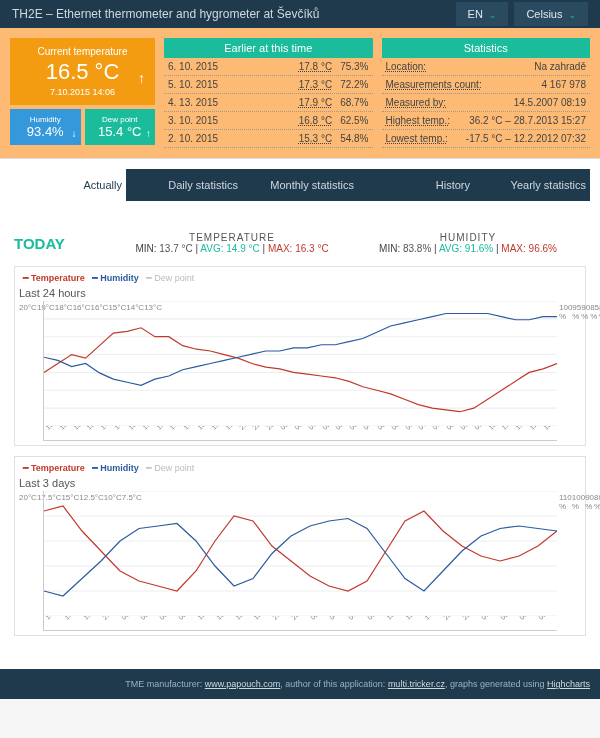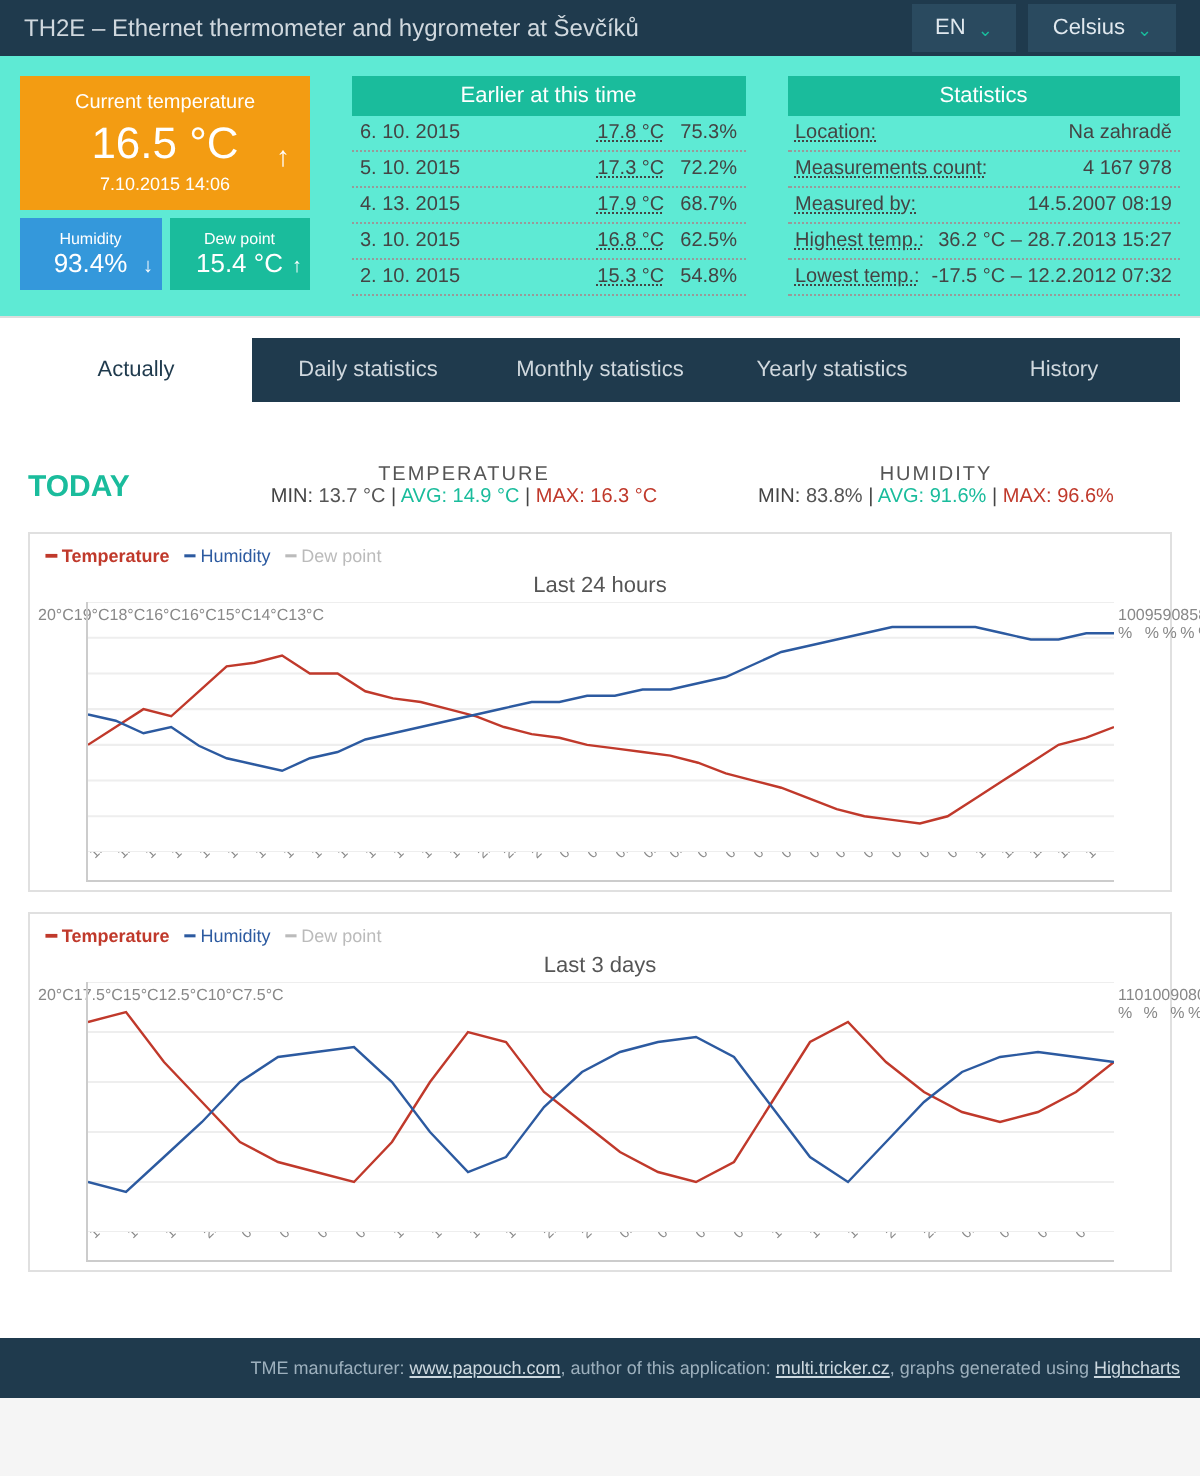--- a/index.html
+++ b/index.html
@@ -2,21 +2,21 @@
 <html><head>
 <meta charset="utf-8">
 <style>
 *{box-sizing:border-box;margin:0;padding:0}
 body{font-family:"Segoe UI",Arial,sans-serif;background:#f5f5f5;font-size:11px;color:#333}
 .wrap{width:600px;margin:0 auto;background:#fff}
 .header{background:#1f3a4d;color:#fff;display:flex;align-items:center;padding:8px 12px;height:28px}
 .header-title{flex:1;font-size:12px;color:#d0d8de}
 .header-sel{background:#2a4a5f;padding:6px 12px;margin-left:6px;font-size:11px;color:#e0e8ee;display:flex;align-items:flex-end;gap:6px;cursor:pointer}
 .header-sel span.arr{font-size:9px;color:#1abc9c}
-.panel{padding:10px;display:flex;gap:21px;background:#5eead4;border-bottom:1px solid #ddd}
+.panel{padding:10px;display:flex;gap:9px;background:#fdba74;border-bottom:1px solid #ddd}
 .card-cur{background:#f39c12;color:#fff;width:145px;padding:8px;text-align:center;position:relative}
 .card-cur .lbl{font-size:10px;margin-bottom:2px}
 .card-cur .val{font-size:22px;font-weight:300}
 .card-cur .dt{font-size:9px;margin-top:2px}
 .card-cur .ar{position:absolute;right:10px;top:32px;font-size:14px}
 .mini{display:flex;gap:4px;margin-top:4px}
 .mini-card{flex:1;padding:6px;text-align:center;color:#fff;position:relative}
 .mini-card.h{background:#3498db}
 .mini-card.d{background:#1abc9c}
 .mini-card .l{font-size:8px}
@@ -24,37 +24,37 @@
 .mini-card .a{position:absolute;right:4px;bottom:6px;font-size:10px}
 .leftcol{width:145px}
 .tbl{flex:1;font-size:10px}
 .tbl-h{background:#1abc9c;color:#fff;text-align:center;padding:4px;font-size:11px}
 .tbl-r{display:flex;border-bottom:1px dotted #999;padding:3px 4px;justify-content:space-between}
 .tbl-r span{color:#444}
 .tbl-r .k{flex:1}
 .tbl-r .v1{text-decoration:underline dotted;margin-right:8px}
 .stats .tbl-r .k{text-decoration:underline dotted}
 .tabs{display:flex;background:#1f3a4d;margin:10px 10px 0}
-.tab{flex:1;text-align:center;padding:10px 4px;color:#d0d8de;font-size:11px;cursor:pointer}
+.tab{flex:1;text-align:right;padding:10px 4px;color:#d0d8de;font-size:11px;cursor:pointer}
 .tab.active{background:#fff;color:#1f3a4d}
 .content{padding:23px 14px;background:#fff}
 .today-row{display:flex;align-items:center;margin:8px 0 12px}
 .today-lbl{color:#1abc9c;font-size:15px;font-weight:600;width:100px}
 .stat-block{flex:1;text-align:center;font-size:10px}
 .stat-block .t{color:#555;letter-spacing:1px;font-size:10px}
 .stat-block .s{color:#444}
 .stat-block .s b.min{color:#555;font-weight:normal}
 .stat-block .s b.avg{color:#1abc9c;font-weight:normal}
 .stat-block .s b.max{color:#c0392b;font-weight:normal}
 .chart-box{border:1px solid #e0e0e0;margin-bottom:10px;padding:4px;background:#fff}
 .legend{font-size:9px;padding:2px 4px;color:#666}
 .legend .t{color:#c0392b;font-weight:bold}
-.legend .h{color:#2c5aa0;font-weight:normal}
+.legend .h{color:#2c5aa0;font-weight:bold}
 .legend .d{color:#bbb}
-.chart-title{text-align:center;font-size:11px;color:#555;margin:2px 0}
+.chart-title{font-size:11px;color:#555;margin:2px 0}
 .chart-area{position:relative;height:140px;display:flex}
 .yaxis{width:24px;display:flex;flex-direction:row;justify-content:space-between;font-size:8px;color:#888;text-align:right;padding:2px 2px 14px 0}
 .yaxis.r{text-align:left;padding:2px 0 14px 2px}
 .plot{flex:1;position:relative;border-left:1px solid #ccc;border-bottom:1px solid #ccc}
 .plot svg{position:absolute;inset:0;width:100%;height:calc(100% - 14px)}
 .xaxis{position:absolute;bottom:0;left:0;right:0;height:14px;display:flex;justify-content:space-between;font-size:7px;color:#888;overflow:hidden}
 .xaxis span{transform:rotate(-45deg);transform-origin:top left;white-space:nowrap;width:1px}
 .grid line{stroke:#eee;stroke-width:1}
 .footer{background:#1f3a4d;color:#9db0bd;font-size:9px;padding:10px;text-align:right}
 .footer a{color:#cdd9e0;text-decoration:underline}
@@ -152,22 +152,22 @@
             <span>-17.5 °C – 12.2.2012 07:32</span>
           </div>
         </div>
     </div>
   </div>
 
   <div class="tabs" id="tabs">
       <div class="tab active">Actually</div>
       <div class="tab">Daily statistics</div>
       <div class="tab">Monthly statistics</div>
+      <div class="tab">History</div>
       <div class="tab">Yearly statistics</div>
-      <div class="tab">History</div>
     </div>
 
   <div class="content">
     <div class="today-row">
       <div class="today-lbl">TODAY</div>
       <div class="stat-block">
         <div class="t">TEMPERATURE</div>
         <div class="s">MIN: <b class="min">13.7 °C</b> | <b class="avg">AVG: <span>14.9 °C</span></b> | <b class="max">MAX: <span>16.3 °C</span></b></div>
       </div>
       <div class="stat-block">

